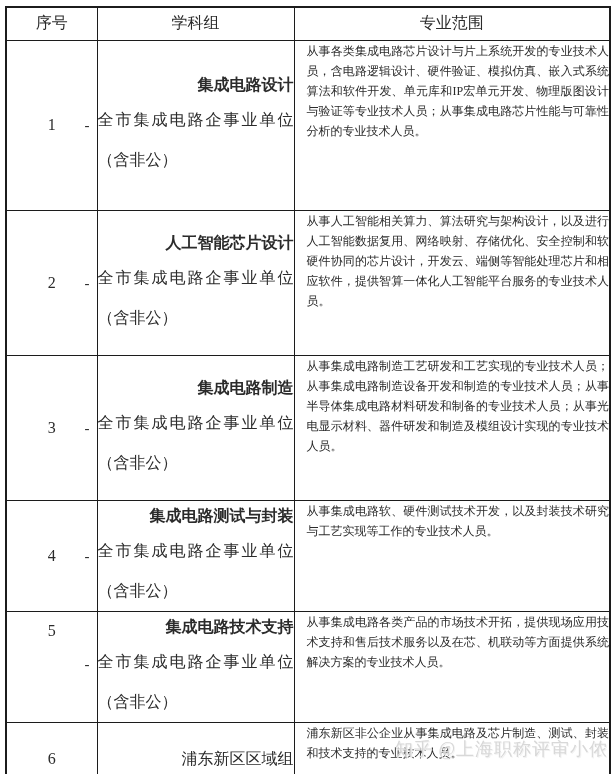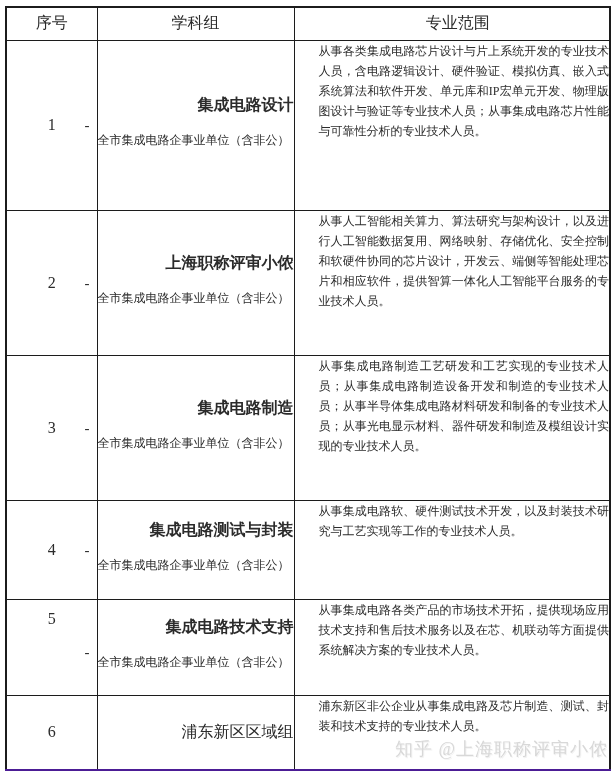--- a/index.html
+++ b/index.html
@@ -18,42 +18,42 @@
     table-layout: fixed;
   }
   table.grid td, table.grid th {
     border: 1px solid #1c1c1c;
     padding: 0;
     font-weight: normal;
     font-size: 16px;
   }
   table.grid tr.outer-top th { border-top: 2px solid #1c1c1c; }
   table.grid td.left-edge, table.grid th.left-edge { border-left: 2px solid #1c1c1c; }
-  table.grid td.right-edge, table.grid th.right-edge { border-right: 2px solid #1c1c1c; padding-left: 12px; }
+  table.grid td.right-edge, table.grid th.right-edge { border-right: 2px solid #1c1c1c; }
   table.grid tr.last td { border-bottom: 2px solid #4c1d95; }
 
   th.head { text-align: center; font-size: 16px; }
 
   td.c1 { text-align: center; vertical-align: middle; position: relative; font-size: 15px; }
   td.c1 .dash {
     position: absolute; right: 7px; top: 50%;
     transform: translateY(-50%);
     font-size: 15px;
   }
   td.c1.split { vertical-align: top; }
   td.c1.split .num { display: block; margin-top: 10px; }
   td.c1.split .dash { top: 44px; transform: none; }
 
   td.c2 { vertical-align: middle; padding: 0 8px; }
   td.c2 .grp-title {
     text-align: right; font-weight: bold;
     font-size: 16px; line-height: 30px;
   }
   td.c2 .grp-sub {
-    text-align: left; font-size: 12px; line-height: 40px;
+    text-align: left; font-size: 16px; line-height: 40px;
     text-align: justify;
   }
   td.c2.center-only { text-align: right; font-size: 16px; }
 
   td.c3 { vertical-align: top; padding: 3px 6px 0 7px; }
   td.c3 .scope {
     font-size: 12px; line-height: 20px;
     text-align: justify;
     margin-left: 12px;
   }
@@ -99,21 +99,21 @@
         <div class="scope">从事各类集成电路芯片设计与片上系统开发的专业技术人员，含电路逻辑设计、硬件验证、模拟仿真、嵌入式系统算法和软件开发、单元库和IP宏单元开发、物理版图设计与验证等专业技术人员；从事集成电路芯片性能与可靠性分析的专业技术人员。</div>
       </td>
     </tr>
 
     <tr style="height:145px">
       <td class="c1 left-edge">
         <span class="num">2</span>
         <span class="dash">-</span>
       </td>
       <td class="c2">
-        <div class="grp-title">上海职称评审小侬</div>
+        <div class="grp-title">人工智能芯片设计</div>
         <div class="grp-sub">全市集成电路企事业单位（含非公）</div>
       </td>
       <td class="c3 right-edge">
         <div class="scope">从事人工智能相关算力、算法研究与架构设计，以及进行人工智能数据复用、网络映射、存储优化、安全控制和软硬件协同的芯片设计，开发云、端侧等智能处理芯片和相应软件，提供智算一体化人工智能平台服务的专业技术人员。</div>
       </td>
     </tr>
 
     <tr style="height:145px">
       <td class="c1 left-edge">
         <span class="num">3</span>

